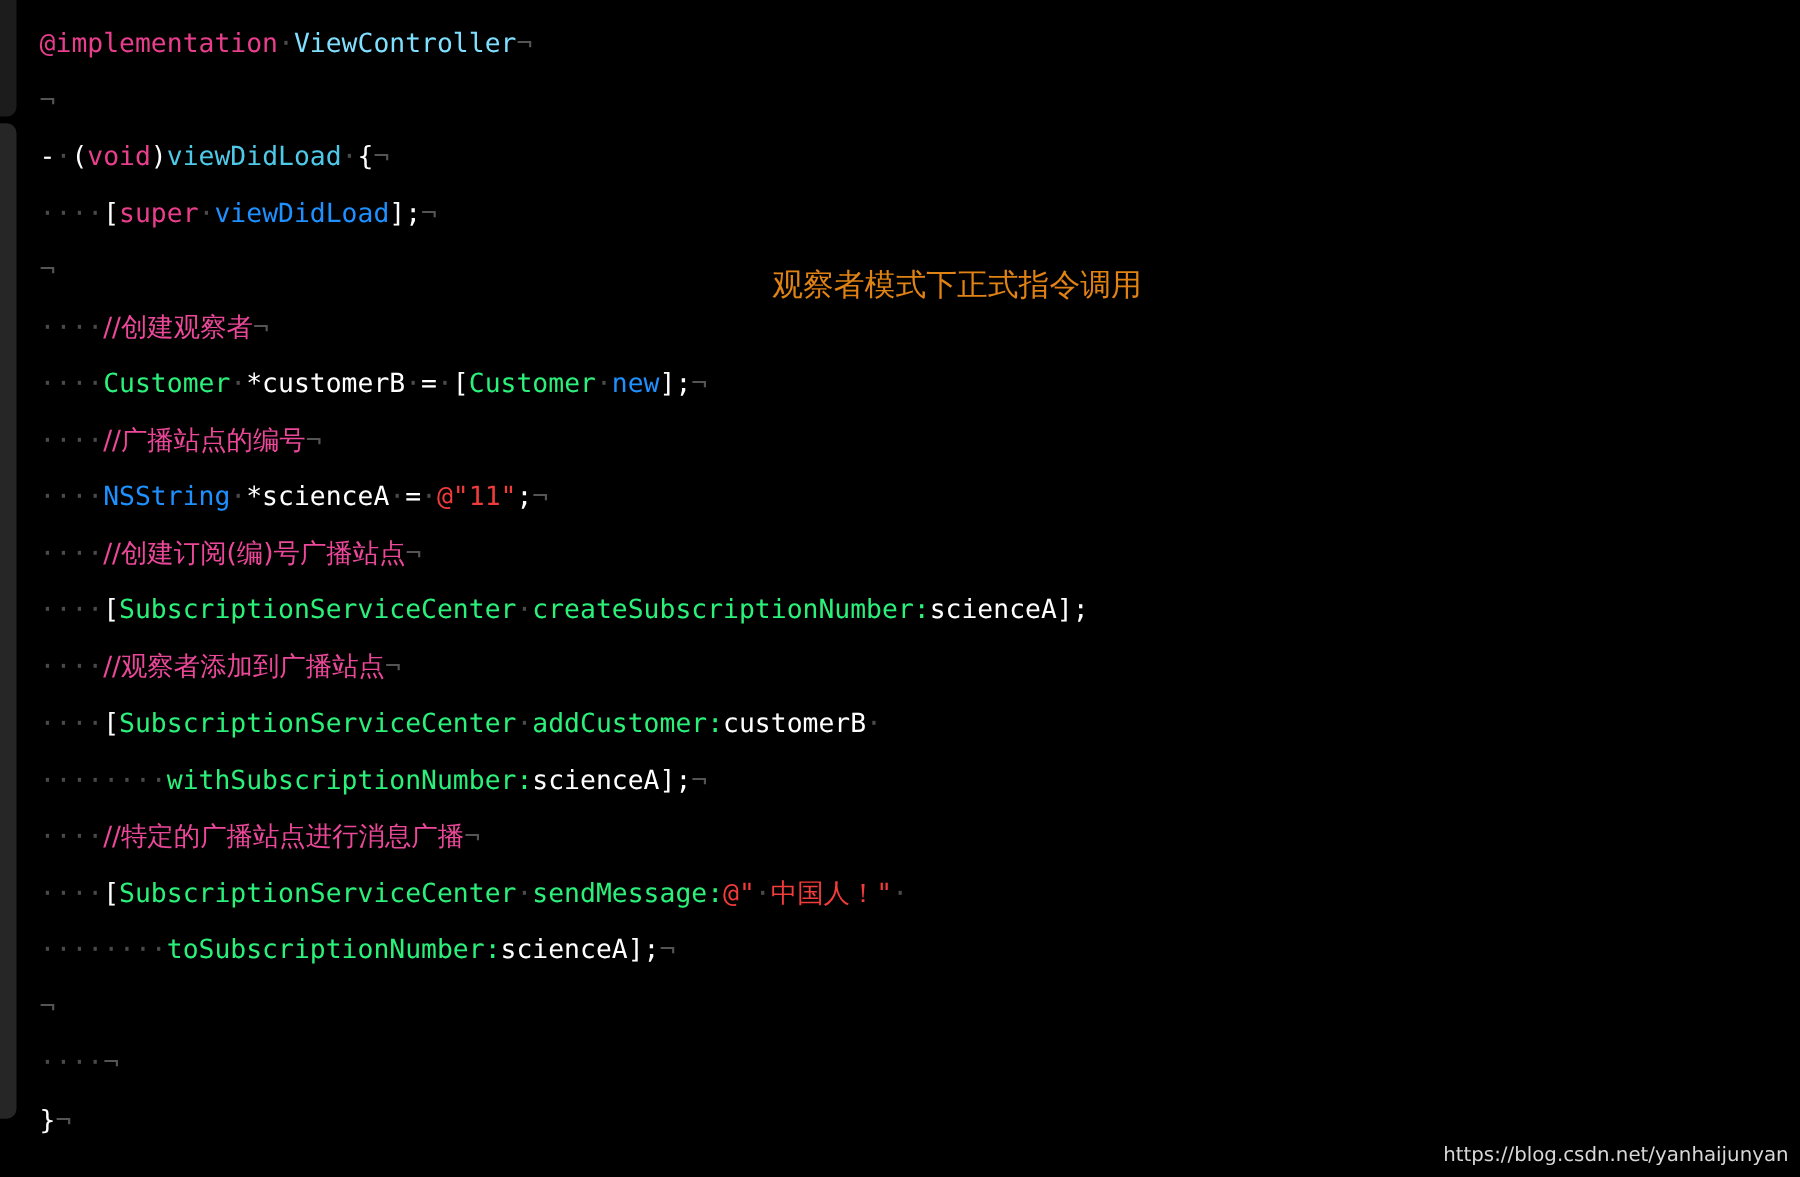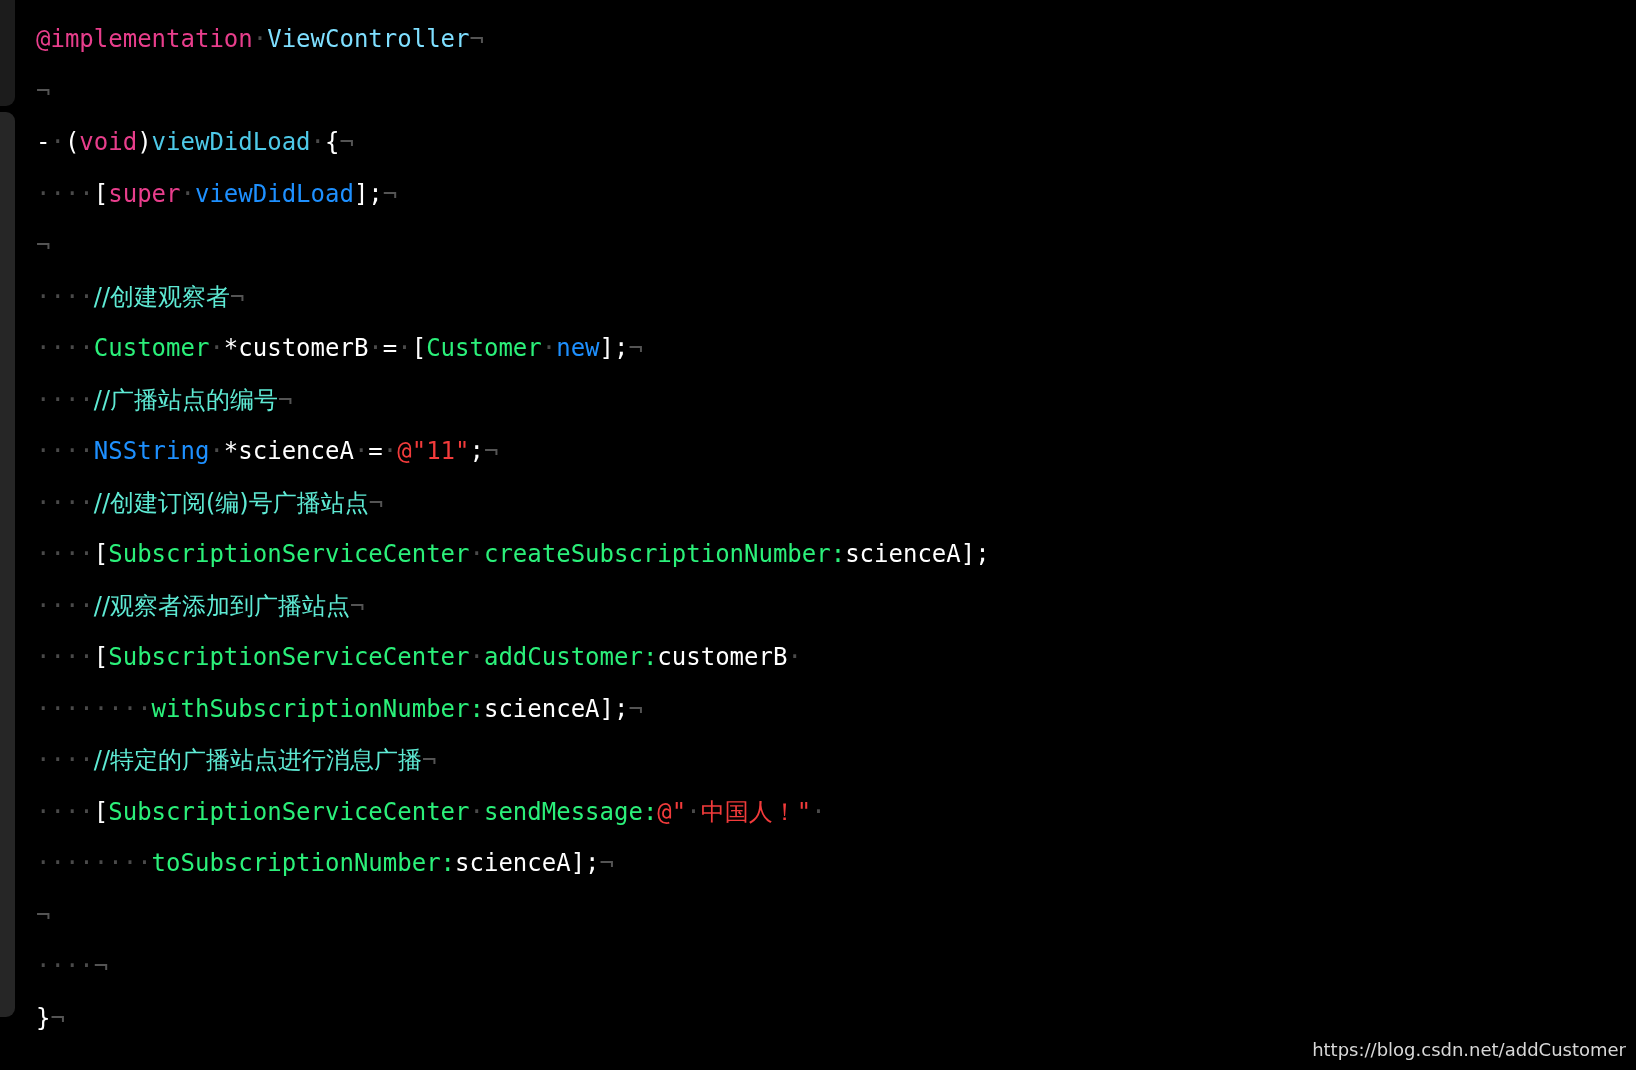--- a/index.html
+++ b/index.html
@@ -49,21 +49,21 @@
   .ln { height: 51.5px; white-space: pre; }
 
   
   .t-plain   { color: #ffffff; }
   .t-key     { color: #e83e8c; }   
   .t-type    { color: #7fdfff; }   
   .t-sel     { color: #4ec9e8; }   
   .t-class   { color: #2bf07a; text-align: center; }   
   .t-blue    { color: #1e90ff; }   
   .t-str     { color: #f23b3b; }   
-  .t-cmt     { color: #5eead4; }   
+  .t-cmt     { color: #ec4899; }   
   .t-inv     { color: #545454; }   
   .t-dot     { color: #4a4a4a; }   
 
   
   .cjk { font-family: "DejaVu Sans", "Liberation Sans", sans-serif; }
 
   
   #annotation {
     position: absolute;
     left: 702px;
@@ -88,16 +88,17 @@
 </head>
 <body>
 
 <div id="editor">
 
   <div class="gutter-strip top"></div>
   <div class="gutter-strip bottom"></div>
 
   <div id="code"><div class="ln"><span class="t-key">@implementation</span><span class="t-dot">·</span><span class="t-type">ViewController</span><span class="t-inv">¬</span></div><div class="ln"><span class="t-inv">¬</span></div><div class="ln"><span class="t-plain">-</span><span class="t-dot">·</span><span class="t-plain">(</span><span class="t-key">void</span><span class="t-plain">)</span><span class="t-sel">viewDidLoad</span><span class="t-dot">·</span><span class="t-plain">{</span><span class="t-inv">¬</span></div><div class="ln"><span class="t-dot">····</span><span class="t-plain">[</span><span class="t-key">super</span><span class="t-dot">·</span><span class="t-blue">viewDidLoad</span><span class="t-plain">];</span><span class="t-inv">¬</span></div><div class="ln"><span class="t-inv">¬</span></div><div class="ln"><span class="t-dot">····</span><span class="t-cmt cjk">//创建观察者</span><span class="t-inv">¬</span></div><div class="ln"><span class="t-dot">····</span><span class="t-class">Customer</span><span class="t-dot">·</span><span class="t-plain">*customerB</span><span class="t-dot">·</span><span class="t-plain">=</span><span class="t-dot">·</span><span class="t-plain">[</span><span class="t-class">Customer</span><span class="t-dot">·</span><span class="t-blue">new</span><span class="t-plain">];</span><span class="t-inv">¬</span></div><div class="ln"><span class="t-dot">····</span><span class="t-cmt cjk">//广播站点的编号</span><span class="t-inv">¬</span></div><div class="ln"><span class="t-dot">····</span><span class="t-blue">NSString</span><span class="t-dot">·</span><span class="t-plain">*scienceA</span><span class="t-dot">·</span><span class="t-plain">=</span><span class="t-dot">·</span><span class="t-str">@"11"</span><span class="t-plain">;</span><span class="t-inv">¬</span></div><div class="ln"><span class="t-dot">····</span><span class="t-cmt cjk">//创建订阅(编)号广播站点</span><span class="t-inv">¬</span></div><div class="ln"><span class="t-dot">····</span><span class="t-plain">[</span><span class="t-class">SubscriptionServiceCenter</span><span class="t-dot">·</span><span class="t-class">createSubscriptionNumber:</span><span class="t-plain">scienceA];</span></div><div class="ln"><span class="t-dot">····</span><span class="t-cmt cjk">//观察者添加到广播站点</span><span class="t-inv">¬</span></div><div class="ln"><span class="t-dot">····</span><span class="t-plain">[</span><span class="t-class">SubscriptionServiceCenter</span><span class="t-dot">·</span><span class="t-class">addCustomer:</span><span class="t-plain">customerB</span><span class="t-dot">·</span></div><div class="ln"><span class="t-dot">········</span><span class="t-class">withSubscriptionNumber:</span><span class="t-plain">scienceA];</span><span class="t-inv">¬</span></div><div class="ln"><span class="t-dot">····</span><span class="t-cmt cjk">//特定的广播站点进行消息广播</span><span class="t-inv">¬</span></div><div class="ln"><span class="t-dot">····</span><span class="t-plain">[</span><span class="t-class">SubscriptionServiceCenter</span><span class="t-dot">·</span><span class="t-class">sendMessage:</span><span class="t-str">@"</span><span class="t-dot">·</span><span class="t-str cjk">中国人！</span><span class="t-str">"</span><span class="t-dot">·</span></div><div class="ln"><span class="t-dot">········</span><span class="t-class">toSubscriptionNumber:</span><span class="t-plain">scienceA];</span><span class="t-inv">¬</span></div><div class="ln"><span class="t-inv">¬</span></div><div class="ln"><span class="t-dot">····</span><span class="t-inv">¬</span></div><div class="ln"><span class="t-plain">}</span><span class="t-inv">¬</span></div></div>
 
+  <div id="annotation">观察者模式下正式指令调用</div>
 
-  <div id="watermark">https://blog.csdn.net/addCustomer</div>
+  <div id="watermark">https://blog.csdn.net/yanhaijunyan</div>
 
 </div>
 
 </body></html>

